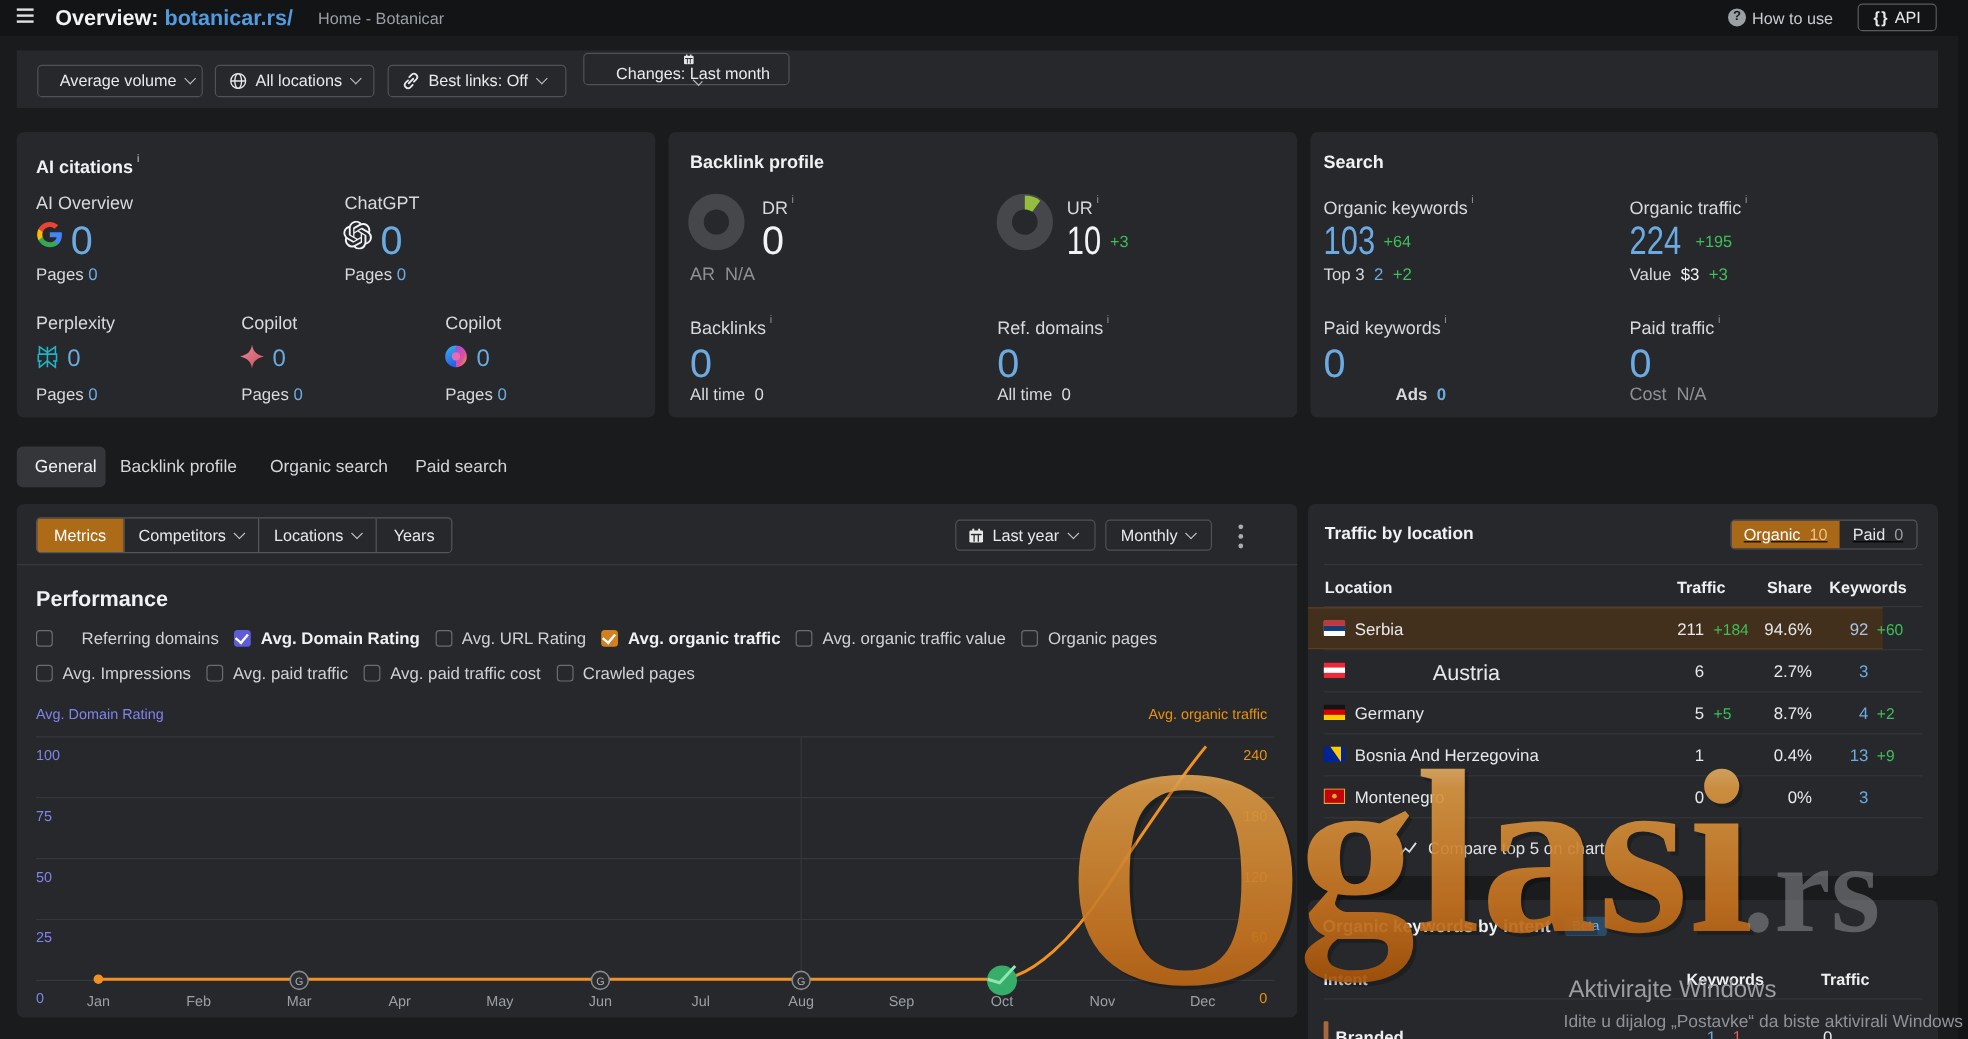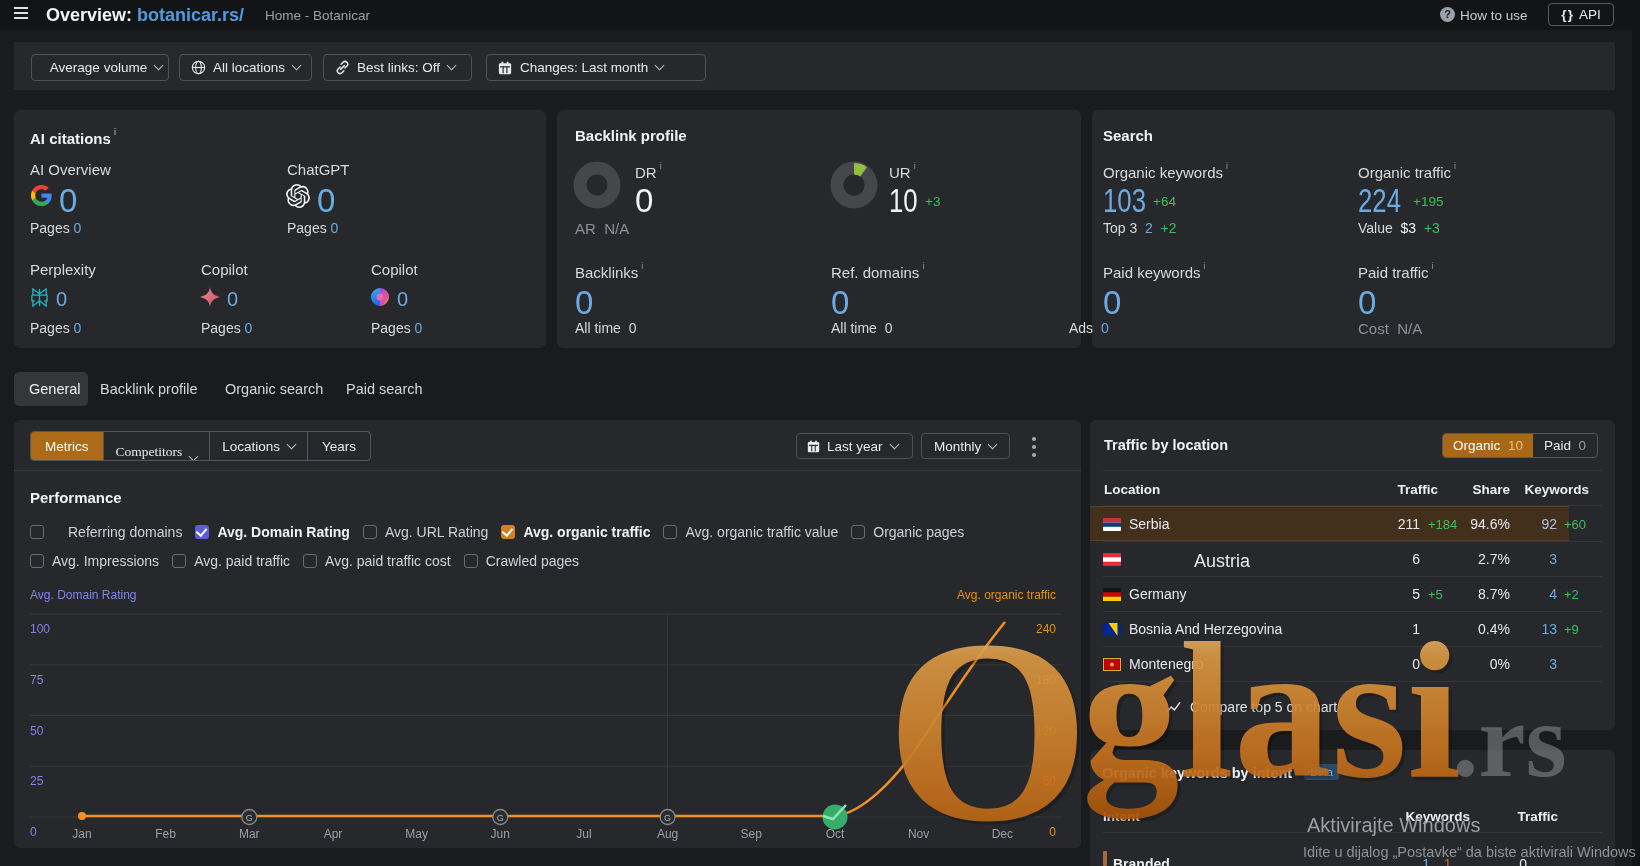--- a/index.html
+++ b/index.html
@@ -58,21 +58,21 @@
     All locations<span class="caret"></span></div>
   <div class="btn" style="left:323px;top:54px;width:149px;height:27px;padding-left:11px;">
     <svg width="15" height="15" viewBox="0 0 16 16" style="margin-right:7px;">
         <g fill="none" stroke="#e8e9eb" stroke-width="1.6" stroke-linecap="round">
           <path d="M6.5 4.5 L8.6 2.4a2.9 2.9 0 0 1 4.1 4.1 L10.6 8.6"></path>
           <path d="M9.5 11.5 L7.4 13.6a2.9 2.9 0 0 1-4.1-4.1 L5.4 7.4"></path>
           <path d="M6 10 L10 6"></path>
         </g>
       </svg>
     Best links: Off<span class="caret"></span></div>
-  <div class="btn" style="left:486px;top:54px;width:220px;height:27px;padding-left:11px;">
+  <div class="btn" style="left:486px;top:44px;width:172px;height:27px;padding-left:11px;flex-direction:column;">
     <svg width="14" height="14" viewBox="0 0 16 16" style="margin-right:8px;">
         <g fill="#e8e9eb">
           <rect x="1" y="2.5" width="14" height="12.5" rx="1.5"></rect>
           <rect x="4" y="0.5" width="2" height="4" rx="1"></rect>
           <rect x="10" y="0.5" width="2" height="4" rx="1"></rect>
         </g>
         <g fill="#27282b">
           <rect x="2.5" y="6" width="11" height="1.4"></rect>
           <rect x="5.2" y="6" width="1.3" height="8"></rect>
           <rect x="9.5" y="6" width="1.3" height="8"></rect>
@@ -186,36 +186,36 @@
   <div class="abs lbl" style="left:1103px;top:161px;">Organic keywords<span class="sup-i">i</span></div>
   <div class="abs big cond" style="left:1103px;top:184px;">103</div>
   <div class="abs green" style="left:1153px;top:194px;font-size:13.5px;">+64</div>
   <div class="abs sub" style="left:1103px;top:220px;">Top 3&nbsp; <span class="blue">2</span>&nbsp; <span class="green">+2</span></div>
   <div class="abs lbl" style="left:1358px;top:161px;">Organic traffic<span class="sup-i">i</span></div>
   <div class="abs big cond" style="left:1358px;top:184px;">224</div>
   <div class="abs green" style="left:1413px;top:194px;font-size:13.5px;">+195</div>
   <div class="abs sub" style="left:1358px;top:220px;">Value&nbsp; <span style="color:#f0f1f3;">$3</span>&nbsp; <span class="green">+3</span></div>
   <div class="abs lbl" style="left:1103px;top:261px;">Paid keywords<span class="sup-i">i</span></div>
   <div class="abs big" style="left:1103px;top:286px;">0</div>
-  <div class="abs sub" style="left:1069px;top:320px;">Ads&nbsp; <span class="blue">0</span></div>
+  <div class="abs sub" style="left:1163px;top:320px;font-weight:bold;">Ads&nbsp; <span class="blue">0</span></div>
   <div class="abs lbl" style="left:1358px;top:261px;">Paid traffic<span class="sup-i">i</span></div>
   <div class="abs big" style="left:1358px;top:286px;">0</div>
   <div class="abs" style="left:1358px;top:320px;font-size:15px;color:#8d9196;">Cost&nbsp; N/A</div>
 
   <div class="abs" style="left:14px;top:372px;width:74px;height:34px;background:#35363a;border-radius:5px;"></div>
   <div class="abs" style="left:29px;top:381px;font-size:14.5px;color:#eef0f2;">General</div>
   <div class="abs" style="left:100px;top:381px;font-size:14.5px;color:#d4d6d9;">Backlink profile</div>
   <div class="abs" style="left:225px;top:381px;font-size:14.5px;color:#d4d6d9;">Organic search</div>
   <div class="abs" style="left:346px;top:381px;font-size:14.5px;color:#d4d6d9;">Paid search</div>
 
   <div class="card" style="left:14px;top:420px;width:1067px;height:428px;border-radius:6px;"></div>
 
   <div class="abs" style="left:30px;top:431px;height:30px;display:flex;border:1px solid #55565b;border-radius:4px;overflow:hidden;font-size:13.5px;color:#e8e9eb;">
     <div style="background:#ad6a17;color:#fff;padding:0 14px;display:flex;align-items:center;">Metrics</div>
-    <div style="border-left:1px solid #55565b;padding:0 12px;display:flex;align-items:flex-end;font-family:Liberation Serif, serif;">Competitors<span class="caret"></span></div>
+    <div style="border-left:1px solid #55565b;padding:0 12px;display:flex;align-items:center;">Competitors<span class="caret"></span></div>
     <div style="border-left:1px solid #55565b;padding:0 12px;display:flex;align-items:center;">Locations<span class="caret"></span></div>
     <div style="border-left:1px solid #55565b;padding:0 14px;display:flex;align-items:center;">Years</div>
   </div>
   <div class="btn" style="left:796px;top:433px;width:117px;height:26px;padding-left:10px;">
     <svg width="13" height="13" viewBox="0 0 16 16" style="margin-right:7px;">
         <g fill="#e8e9eb">
           <rect x="1" y="2.5" width="14" height="12.5" rx="1.5"></rect>
           <rect x="4" y="0.5" width="2" height="4" rx="1"></rect>
           <rect x="10" y="0.5" width="2" height="4" rx="1"></rect>
         </g>
@@ -226,21 +226,21 @@
         </g>
       </svg>
     Last year<span class="caret"></span></div>
   <div class="btn" style="left:921px;top:433px;width:89px;height:26px;padding-left:12px;">Monthly<span class="caret"></span></div>
   <div class="abs" style="left:1032px;top:437px;width:4px;">
     <div style="width:4px;height:4px;border-radius:50%;background:#a9adb2;margin-bottom:4px;"></div>
     <div style="width:4px;height:4px;border-radius:50%;background:#a9adb2;margin-bottom:4px;"></div>
     <div style="width:4px;height:4px;border-radius:50%;background:#a9adb2;"></div>
   </div>
   <div class="abs" style="left:14px;top:470px;width:1067px;height:1px;background:#37383c;"></div>
-  <div class="abs" style="left:30px;top:489px;font-size:15px;font-weight:bold;color:#f0f1f3;">Performance</div>
+  <div class="abs" style="left:30px;top:489px;font-size:18px;font-weight:bold;color:#f0f1f3;">Performance</div>
 
   <div class="abs" style="left:30px;top:524px;display:flex;align-items:center;font-size:14px;color:#cfd2d6;">
     <span class="cb"></span>
       <span style="margin:0 13px 0 24px;">Referring domains</span>
     <span class="cb on" style="background:#5f5cd9;"></span>
       <span style="margin:0 13px 0 8px;color:#f0f1f3;font-weight:bold;">Avg. Domain Rating</span>
     <span class="cb"></span>
       <span style="margin:0 13px 0 8px;">Avg. URL Rating</span>
     <span class="cb on" style="background:#d2801f;"></span>
       <span style="margin:0 13px 0 8px;color:#f0f1f3;font-weight:bold;">Avg. organic traffic</span>
@@ -310,21 +310,21 @@
       <text x="653.6" y="220.5" font-size="9" fill="#aeb2b7" text-anchor="middle">G</text>
     </g>
     <circle cx="821" cy="217" r="12.5" fill="#36ad68"></circle>
     <path d="M809 216 L819 219 L832 205" fill="none" stroke="#8fe5b4" stroke-width="2.5"></path>
   </svg>
 
   <div class="card" style="left:1090px;top:420px;width:525px;height:310px;"></div>
   <div class="card" style="left:1090px;top:750px;width:525px;height:130px;"></div>
 
   <div class="abs" style="left:1104px;top:437px;font-size:14.5px;font-weight:bold;color:#f0f1f3;">Traffic by location</div>
-  <div class="abs" style="left:1442px;top:433px;width:156px;height:25px;border:1px solid #56575c;border-radius:4px;display:flex;font-size:13.5px;overflow:hidden;">
+  <div class="abs" style="left:1442px;top:433px;width:156px;height:25px;border:1px solid #56575c;border-radius:4px;display:flex;font-size:13.5px;overflow:hidden;text-decoration:underline;">
     <div style="width:90px;background:#a96818;color:#fff;display:flex;align-items:center;justify-content:center;">Organic&nbsp;&nbsp;<span style="color:#eec07a;">10</span></div>
     <div style="flex:1;color:#e5e7e9;display:flex;align-items:center;justify-content:center;">Paid&nbsp;&nbsp;<span style="color:#989da3;">0</span></div>
   </div>
   <div class="abs" style="left:1104px;top:482px;font-size:13.5px;font-weight:bold;color:#eceef0;">Location</div>
   <div class="abs" style="left:1360px;top:482px;width:78px;text-align:right;font-size:13.5px;font-weight:bold;color:#eceef0;">Traffic</div>
   <div class="abs" style="left:1458px;top:482px;width:52px;text-align:right;font-size:13.5px;font-weight:bold;color:#eceef0;">Share</div>
   <div class="abs" style="left:1507px;top:482px;width:82px;text-align:right;font-size:13.5px;font-weight:bold;color:#eceef0;">Keywords</div>
 
   <div class="rowline" style="top:505px;"></div>
   <div class="rowline" style="top:541px;"></div>

